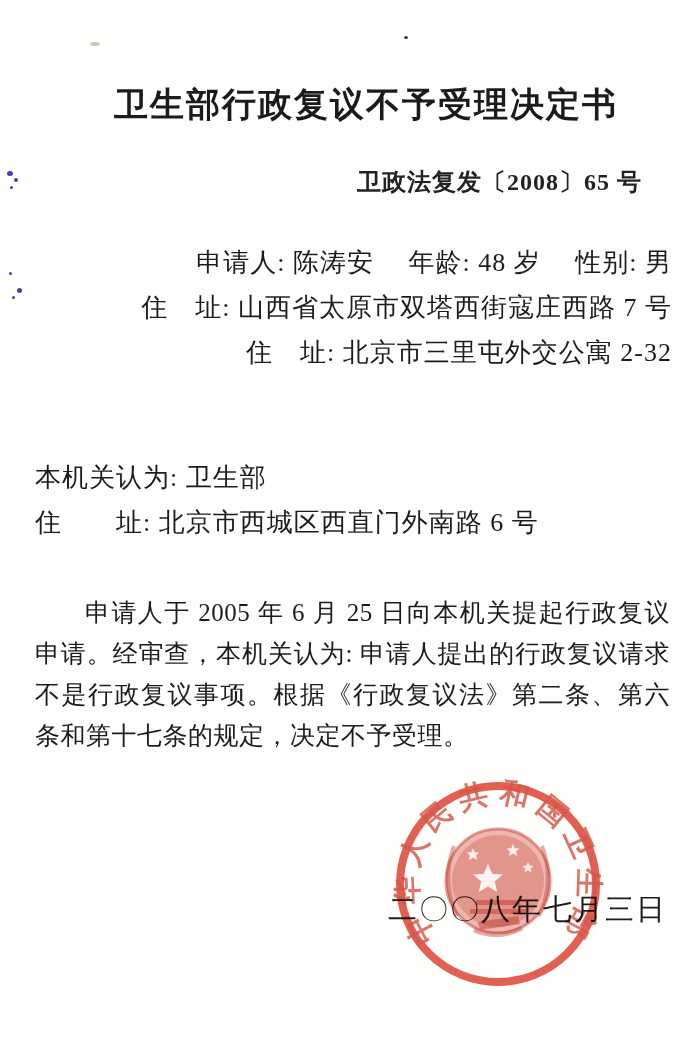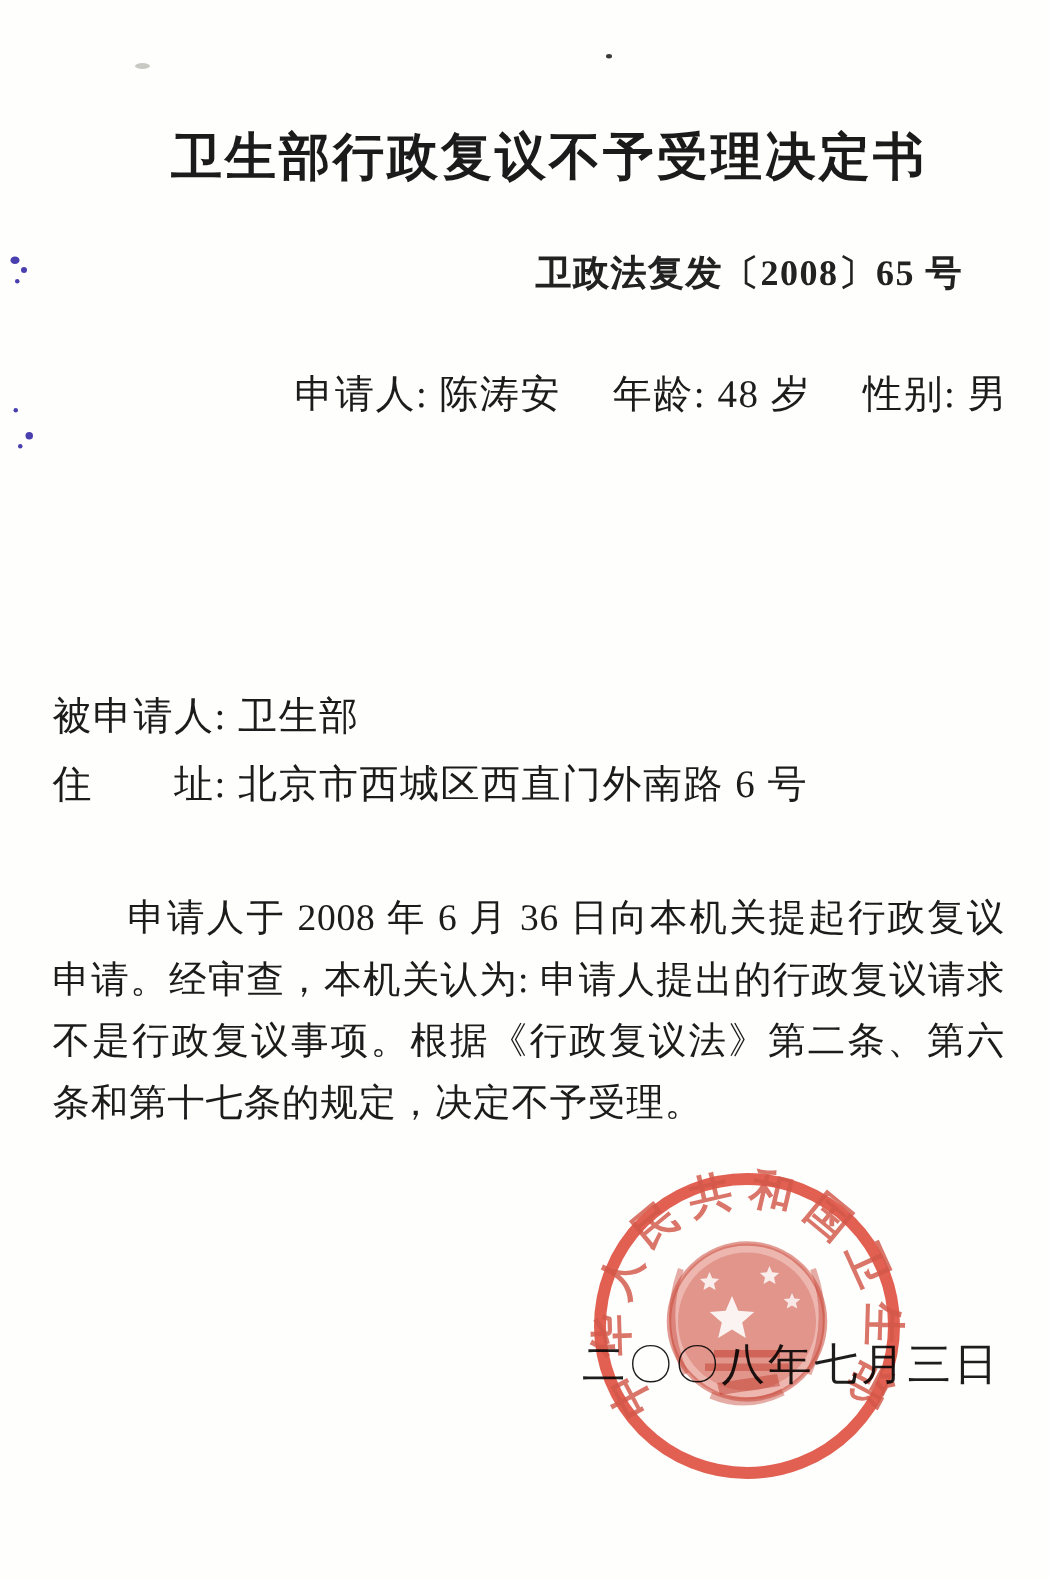--- a/index.html
+++ b/index.html
@@ -98,28 +98,30 @@
 <body>
 
 <div class="page">
 
   <h1 class="doc-title">卫生部行政复议不予受理决定书</h1>
 
   <div class="doc-number">卫政法复发〔2008〕65 号</div>
 
   <div class="info-block party-block">
     <div class="info-line">申请人: 陈涛安　 年龄: 48 岁 　性别: 男</div>
+    <div class="info-line">住　址: 山西省太原市双塔西街寇庄西路 7 号</div>
+    <div class="info-line">住　址: 北京市三里屯外交公寓 2-32</div>
   </div>
 
   <div class="info-block respondent-block">
-    <div class="info-line">被申请人: 卫生部</div>
+    <div class="info-line">本机关认为: 卫生部</div>
     <div class="info-line">住　　址: 北京市西城区西直门外南路 6 号</div>
   </div>
 
-  <p class="decision-paragraph">申请人于 2008 年 6 月 36 日向本机关提起行政复议申请。经审查，本机关认为: 申请人提出的行政复议请求不是行政复议事项。根据《行政复议法》第二条、第六条和第十七条的规定，决定不予受理。</p>
+  <p class="decision-paragraph">申请人于 2005 年 6 月 25 日向本机关提起行政复议申请。经审查，本机关认为: 申请人提出的行政复议请求不是行政复议事项。根据《行政复议法》第二条、第六条和第十七条的规定，决定不予受理。</p>
 
   <div class="decision-date">二〇〇八年七月三日</div>
 
   <svg class="official-seal" viewBox="0 0 212 212" xmlns="http://www.w3.org/2000/svg">
 
     <circle cx="106" cy="106" r="98" fill="none" stroke="#dd4434" stroke-width="8" opacity="0.85"></circle>
 
     <defs>
       <path id="sealArc" d="M 48.7 163.3 A 81 81 0 1 1 163.3 163.3" fill="none"></path>
     </defs>

